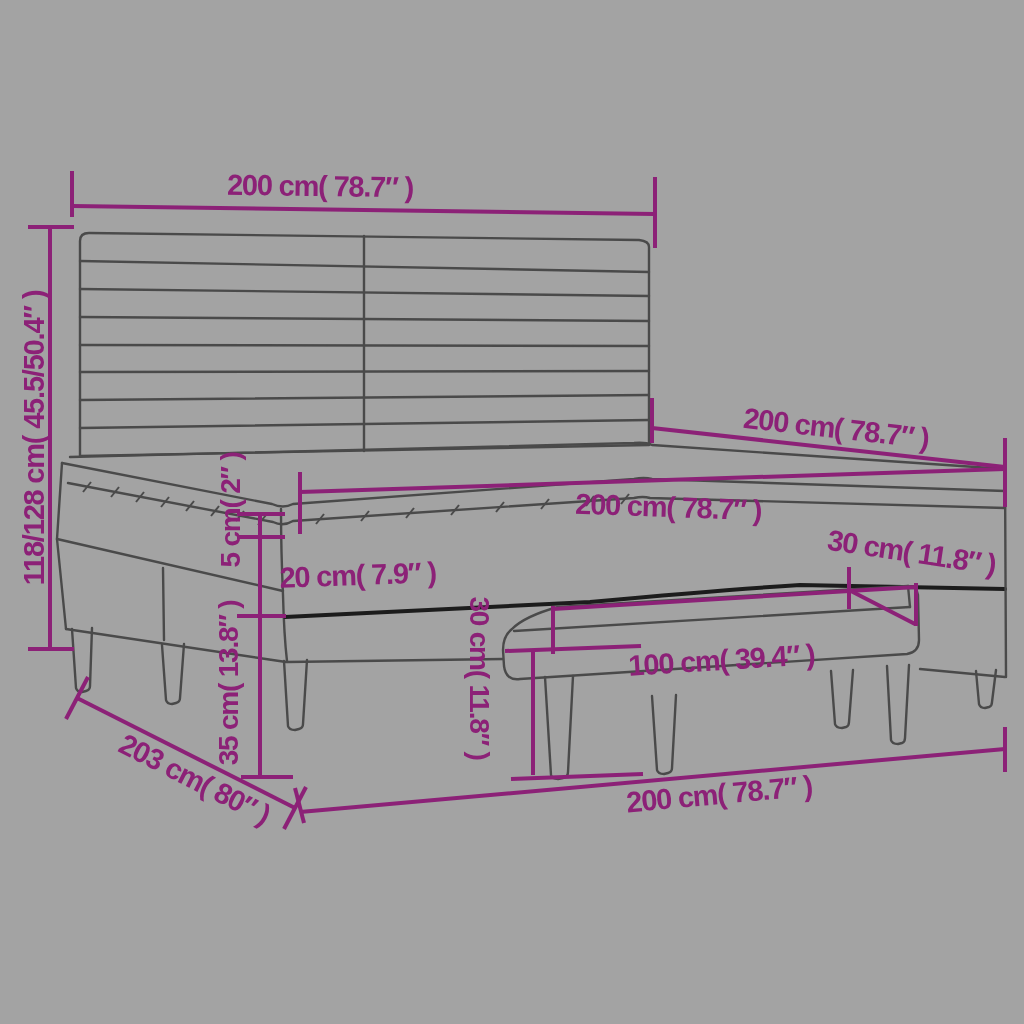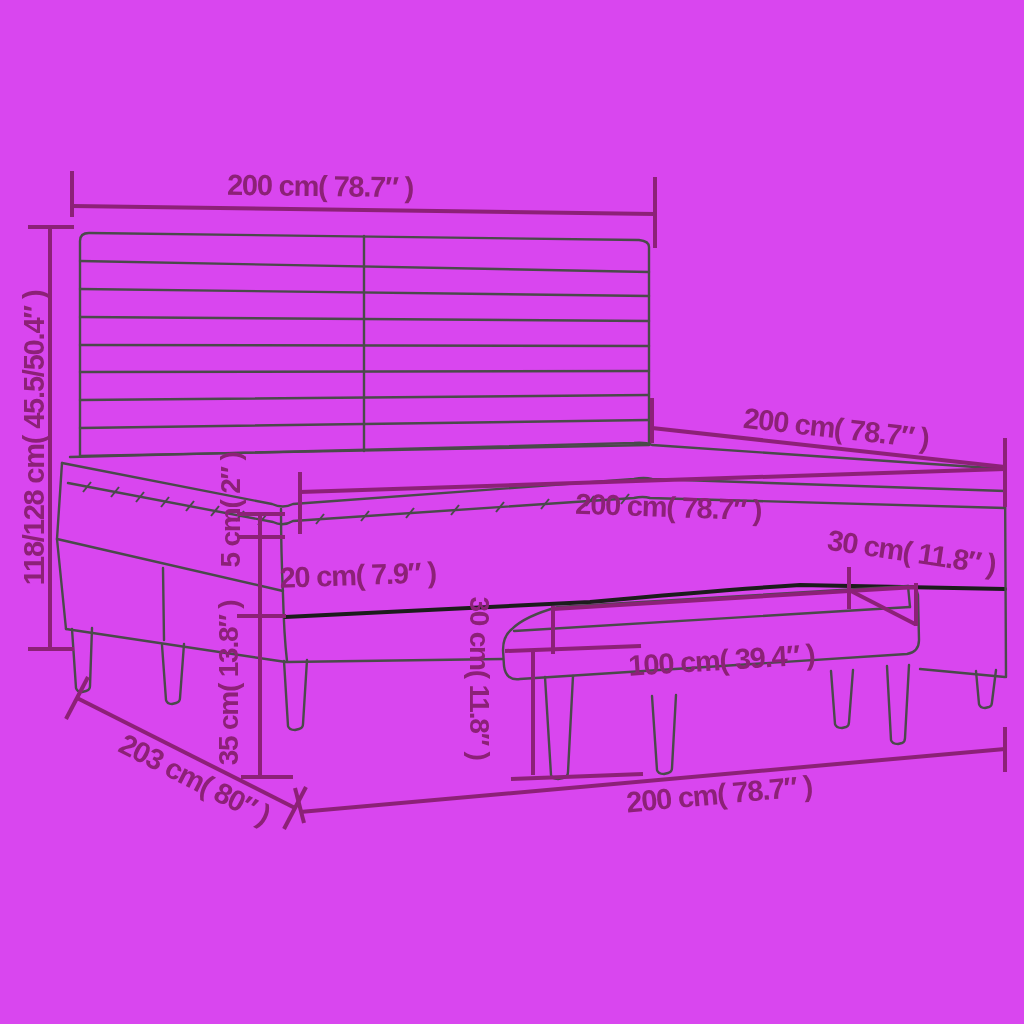--- a/index.html
+++ b/index.html
@@ -1,16 +1,16 @@
 <!DOCTYPE html>
 <html><head>
 <meta charset="utf-8">
 <style>
   html,body{margin:0;padding:0;background:#ffffff;}
-  .stage{width:1024px;height:1024px;position:relative;background:#d946ef;overflow:hidden;}
+  .stage{width:1024px;height:1024px;position:relative;background:#a3a3a3;overflow:hidden;}
   svg{display:block;}
   .dimtext{
     font-family:"Liberation Sans","DejaVu Sans",sans-serif;
     font-weight:bold;
     font-size:29px;
     letter-spacing:-1.2px;
     fill:#8c2177;
   }
   .dimtext.small{font-size:28px;}
   .outline{stroke:#4a4a4a;stroke-width:2.4;fill:none;stroke-linecap:round;stroke-linejoin:round;}

